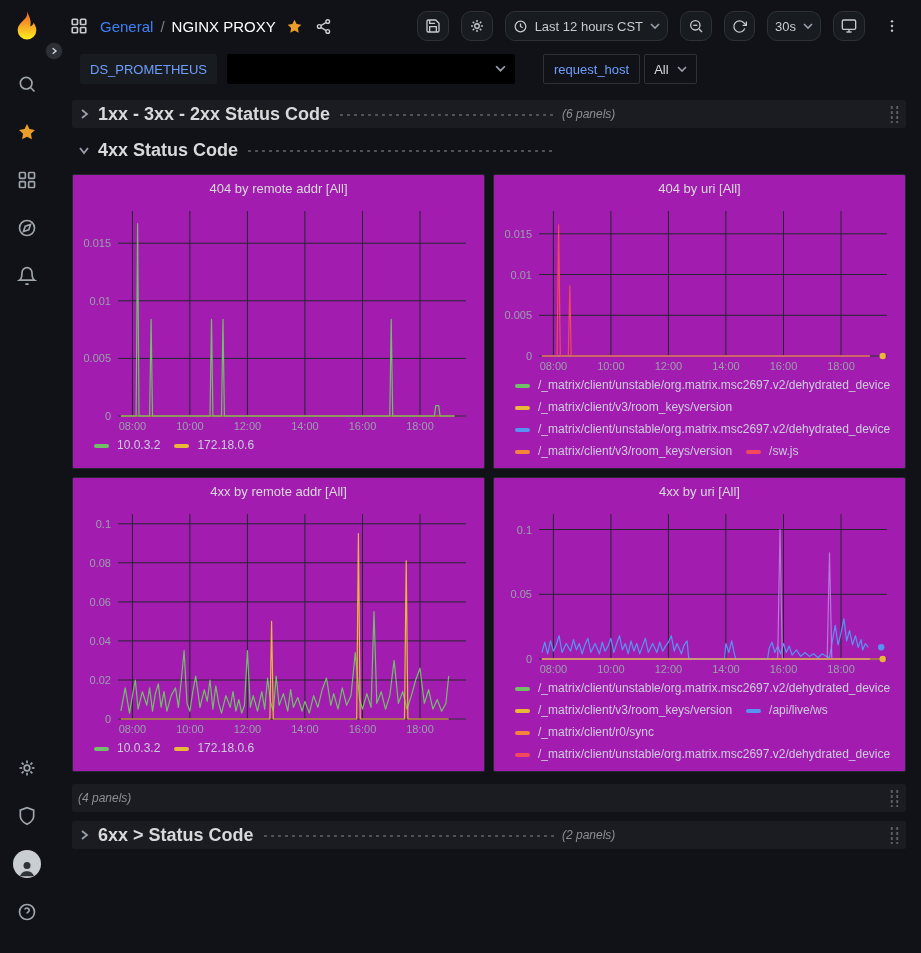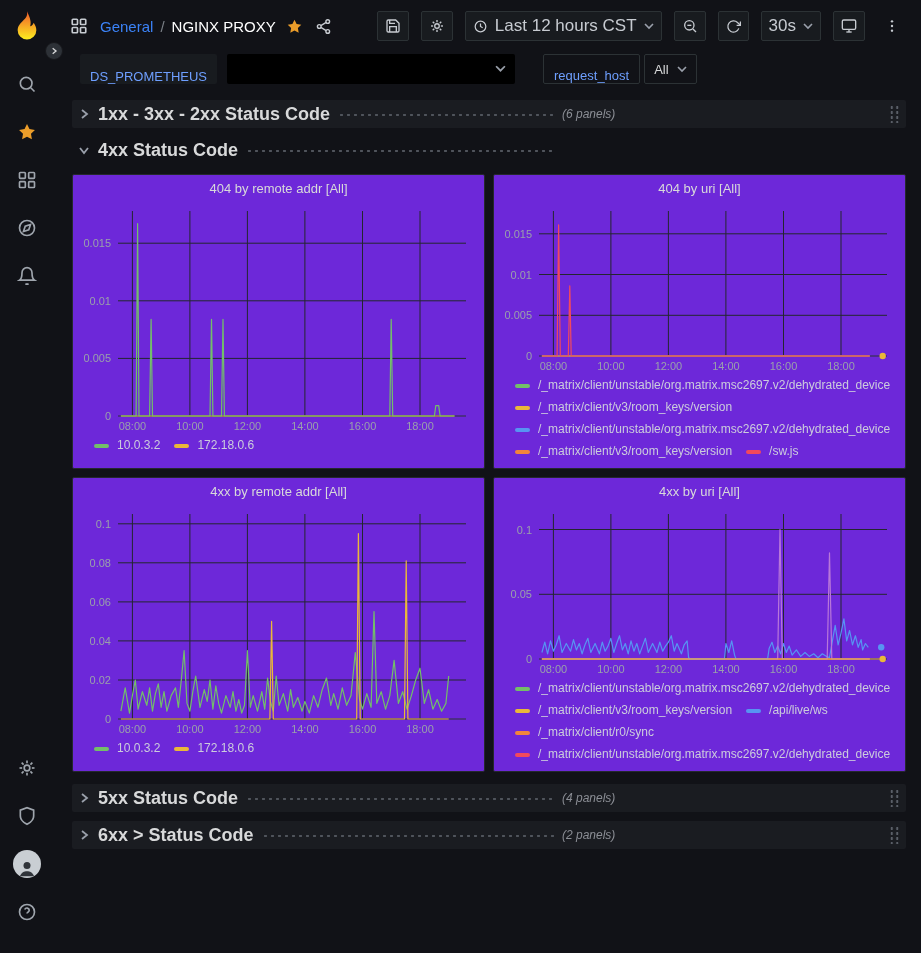--- a/index.html
+++ b/index.html
@@ -28,27 +28,27 @@
   .topbar{height:52px;flex:none;display:flex;align-items:center;padding:0 14px;gap:10px}
   .topbar svg{display:block}
   .plain-icon{color:#c7cbd1;display:flex;align-items:center;cursor:pointer;background:none;border:none;padding:2px}
   .breadcrumb{display:flex;align-items:center;gap:7px;font-size:15px;white-space:nowrap}
   .crumb-section{color:#3b82f6;cursor:pointer}
   .crumb-sep{color:#7b8087}
   .crumb-title{color:#ffffff;cursor:pointer}
   .star-filled{color:#eb9d2a;display:flex;align-items:center;cursor:pointer}
   .topbar-right{margin-left:auto;display:flex;align-items:center;gap:12px}
   .tb-btn{height:30px;min-width:30px;display:inline-flex;align-items:center;justify-content:center;
-          gap:7px;background:#181b1f;border:1px solid #2c3235;border-radius:2px;color:#c7cbd1;
-          padding:0 7px;font:inherit;font-size:17px;cursor:pointer;white-space:nowrap}
+          gap:7px;background:#181b1f;border:1px solid #2c3235;border-radius:10px;color:#c7cbd1;
+          padding:0 7px;font:inherit;font-size:13px;cursor:pointer;white-space:nowrap}
   .tb-btn.noborder{background:none;border:none}
 
   
   .subbar{flex:none;display:flex;align-items:center;gap:10px;padding:2px 16px 10px 26px}
-  .var-label{height:30px;display:flex;align-items:flex-end;padding:0 10px;background:#181b1f;
+  .var-label{height:30px;display:flex;align-items:center;padding:0 10px;background:#181b1f;
              border-radius:2px;color:#6e9fff;font-weight:500;cursor:default}
   .var-label.bordered{border:1px solid #2c3235;background:#111217}
   .var-select{height:30px;display:flex;align-items:center;justify-content:space-between;
               border-radius:2px;padding:0 9px;cursor:pointer;color:#d8d9da}
   .var-select.black{width:288px;background:#000000;color:#e6e6e6}
   .var-select.bordered{border:1px solid #2c3235;background:#111217;gap:8px}
   .var-group{display:flex;align-items:center;gap:4px;margin-left:18px}
   .caret{color:#9aa0ab;display:flex;align-items:center}
 
   
@@ -65,21 +65,21 @@
           background-size:7px 4px;background-repeat:repeat-x;background-position:left center}
   .row-count{color:#8b8e95;font-style:italic;font-size:12px;white-space:nowrap}
   .row-handle{margin-left:auto;width:11px;height:18px;flex:none;cursor:grab;
               background-image:radial-gradient(circle,#5a5f68 1.2px,transparent 1.4px);
               background-size:5.5px 5px}
   .chev{color:#9aa0ab;display:flex;align-items:center}
 
   .panel-grid{display:grid;grid-template-columns:1fr 1fr;gap:8px}
   .panel-grid.mb8{margin-bottom:8px}
   .panel-grid.mb12{margin-bottom:12px}
-  .panel{background:#6d28d9;border:1px solid #25282e;border-radius:2px;height:295px;
+  .panel{background:#a21caf;border:1px solid #25282e;border-radius:2px;height:295px;
          overflow:hidden;display:flex;flex-direction:column;padding:0 8px}
   .panel-title{height:28px;line-height:28px;text-align:center;font-size:13px;color:#d8d9da;
                flex:none;white-space:nowrap;cursor:pointer}
   svg.chart{flex:none;display:block}
   .chart text{font-family:"Liberation Sans","DejaVu Sans",sans-serif}
   .panel-legend{flex:none;display:flex;flex-wrap:wrap;column-gap:14px;row-gap:5px;
                 padding:4px 0 0 13px;font-size:12px;line-height:17px;color:#ccccdc}
   .legend-item{display:inline-flex;align-items:center;white-space:nowrap;cursor:pointer}
   .legend-swatch{display:inline-block;width:15px;height:4px;border-radius:2px;margin-right:8px;flex:none}
 </style>
@@ -515,29 +515,20 @@
               </span>
               <span class="legend-item">
                 <span class="legend-swatch" style="background: rgb(242, 73, 92);"></span>
                 <span>/_matrix/client/unstable/org.matrix.msc2697.v2/dehydrated_device</span>
               </span>
             </div>
         </section>
       </div>
 
       <div class="row-strip mb9">
-        <div class="row-left">
-          <span class="chev">
-              <svg width="12" height="12" viewBox="0 0 12 12">
-                <polyline points="4,2 9,6 4,10" fill="none" stroke="currentColor" stroke-width="1.8"></polyline>
-              </svg>
-            </span>
-          <span class="row-title">5xx Status Code</span>
-          <span class="leader"></span>
-        </div>
         <span class="row-count">(4 panels)</span>
         <span class="row-handle"></span>
       </div>
 
       <div class="row-strip">
         <div class="row-left">
           <span class="chev">
               <svg width="12" height="12" viewBox="0 0 12 12">
                 <polyline points="4,2 9,6 4,10" fill="none" stroke="currentColor" stroke-width="1.8"></polyline>
               </svg>

